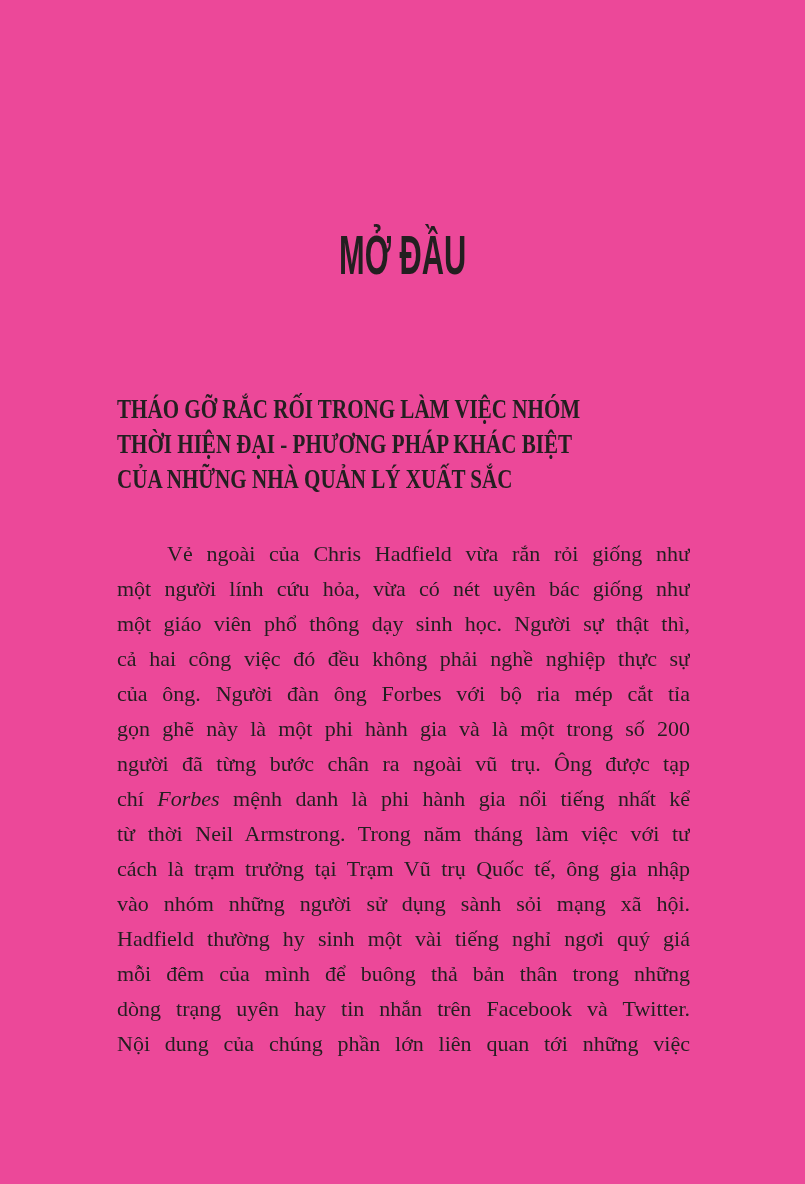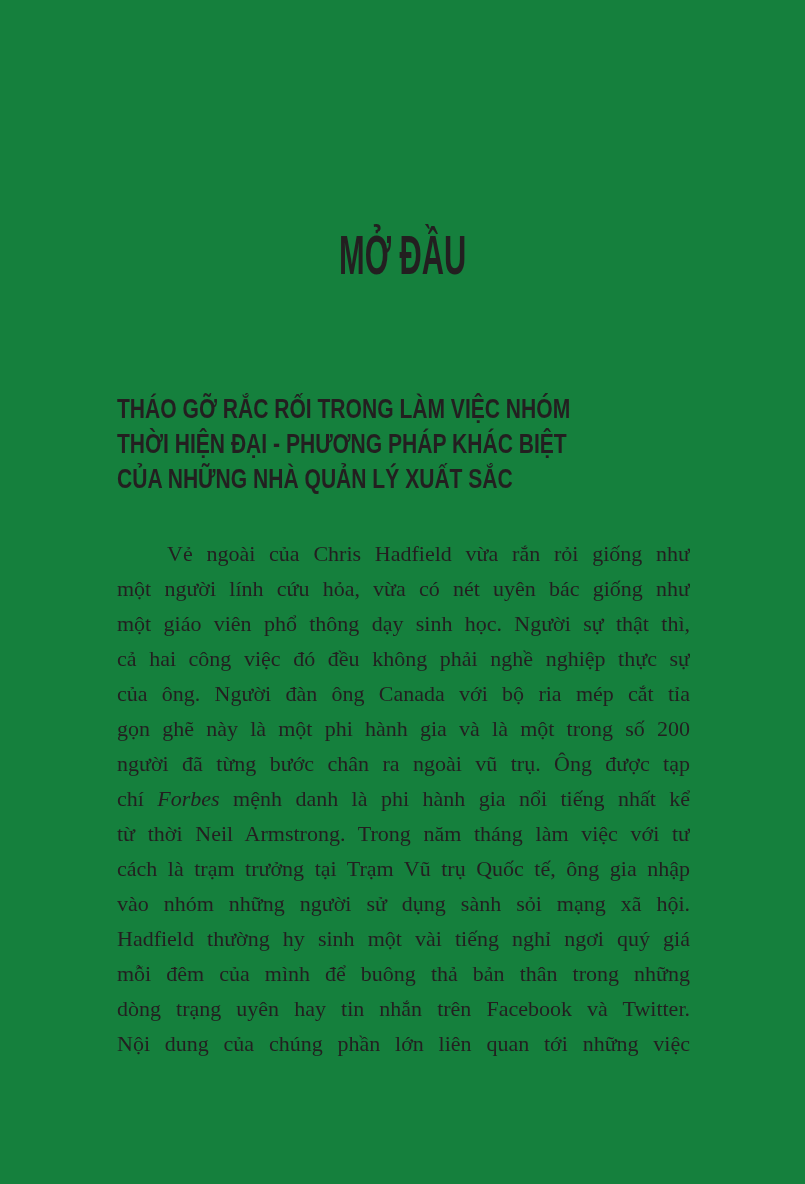--- a/index.html
+++ b/index.html
@@ -4,21 +4,21 @@
 <style>
   html, body {
     margin: 0;
     padding: 0;
     background: #ffffff;
   }
   .book-page {
     position: relative;
     width: 805px;
     height: 1184px;
-    background: #15803d;
+    background: #ec4899;
     color: #231f20;
     overflow: hidden;
   }
 
   
   .chapter-title {
     position: absolute;
     top: 225px;
     left: 0;
     width: 805px;
@@ -35,21 +35,21 @@
     transform: scaleX(0.55);
     transform-origin: center;
   }
 
   
   .section-heading {
     position: absolute;
     top: 392px;
     left: 117px;
     width: 573px;
-    font-family: Liberation Sans, sans-serif;
+    font-family: Liberation Serif, serif;
     font-weight: 700;
     font-size: 27px;
     line-height: 35px;
     color: #231f20;
   }
   .heading-line {
     height: 35px;
   }
   .heading-line .condense {
     display: inline-block;
@@ -93,21 +93,21 @@
     <div class="heading-line"><span class="condense">THÁO GỠ RẮC RỐI TRONG LÀM VIỆC NHÓM</span></div>
     <div class="heading-line"><span class="condense">THỜI HIỆN ĐẠI - PHƯƠNG PHÁP KHÁC BIỆT</span></div>
     <div class="heading-line"><span class="condense">CỦA NHỮNG NHÀ QUẢN LÝ XUẤT SẮC</span></div>
   </div>
 
   <div class="body-paragraph">
     <div class="para-line first-line">Vẻ ngoài của Chris Hadfield vừa rắn rỏi giống như</div>
     <div class="para-line">một người lính cứu hỏa, vừa có nét uyên bác giống như</div>
     <div class="para-line">một giáo viên phổ thông dạy sinh học. Người sự thật thì,</div>
     <div class="para-line">cả hai công việc đó đều không phải nghề nghiệp thực sự</div>
-    <div class="para-line">của ông. Người đàn ông Canada với bộ ria mép cắt tỉa</div>
+    <div class="para-line">của ông. Người đàn ông Forbes với bộ ria mép cắt tỉa</div>
     <div class="para-line">gọn ghẽ này là một phi hành gia và là một trong số 200</div>
     <div class="para-line">người đã từng bước chân ra ngoài vũ trụ. Ông được tạp</div>
     <div class="para-line"><span>chí </span><span class="italic">Forbes</span><span> mệnh danh là phi hành gia nổi tiếng nhất kể</span></div>
     <div class="para-line">từ thời Neil Armstrong. Trong năm tháng làm việc với tư</div>
     <div class="para-line">cách là trạm trưởng tại Trạm Vũ trụ Quốc tế, ông gia nhập</div>
     <div class="para-line">vào nhóm những người sử dụng sành sỏi mạng xã hội.</div>
     <div class="para-line">Hadfield thường hy sinh một vài tiếng nghỉ ngơi quý giá</div>
     <div class="para-line">mỗi đêm của mình để buông thả bản thân trong những</div>
     <div class="para-line">dòng trạng uyên hay tin nhắn trên Facebook và Twitter.</div>
     <div class="para-line">Nội dung của chúng phần lớn liên quan tới những việc</div>

